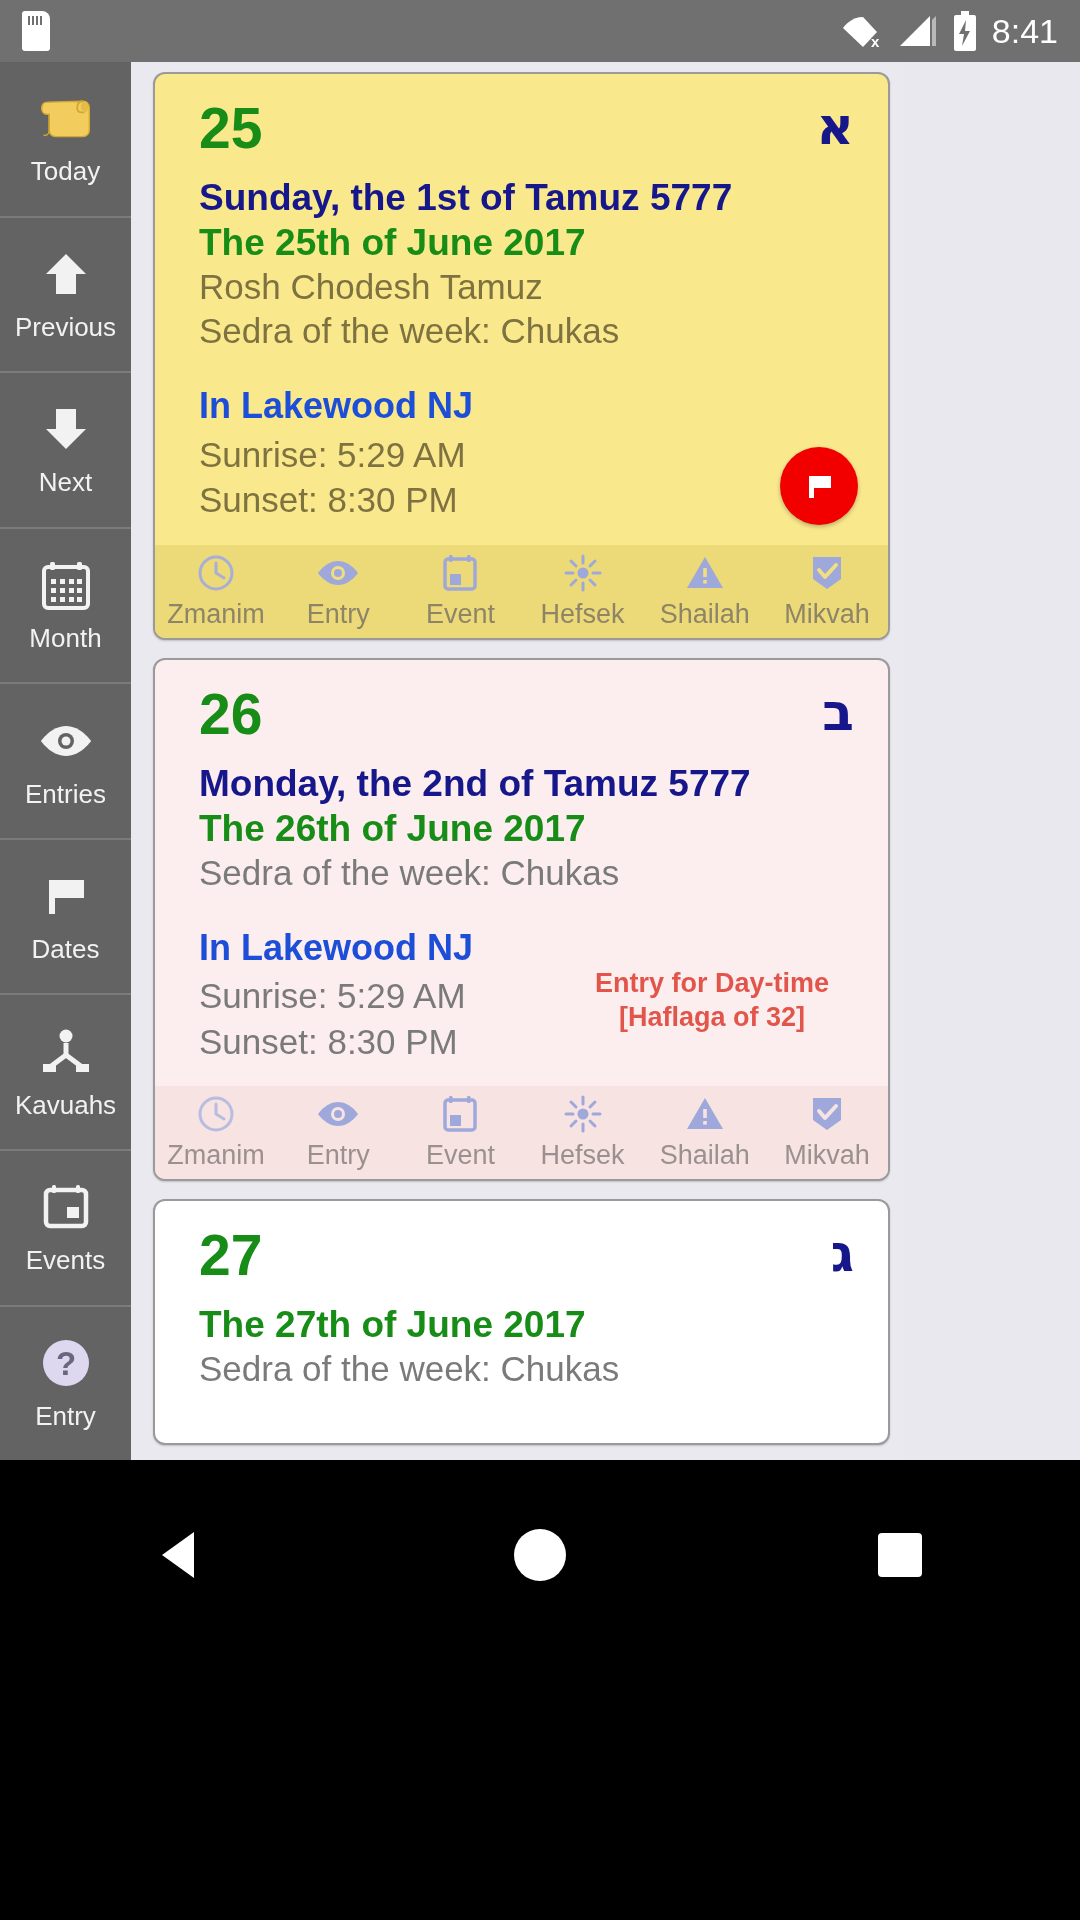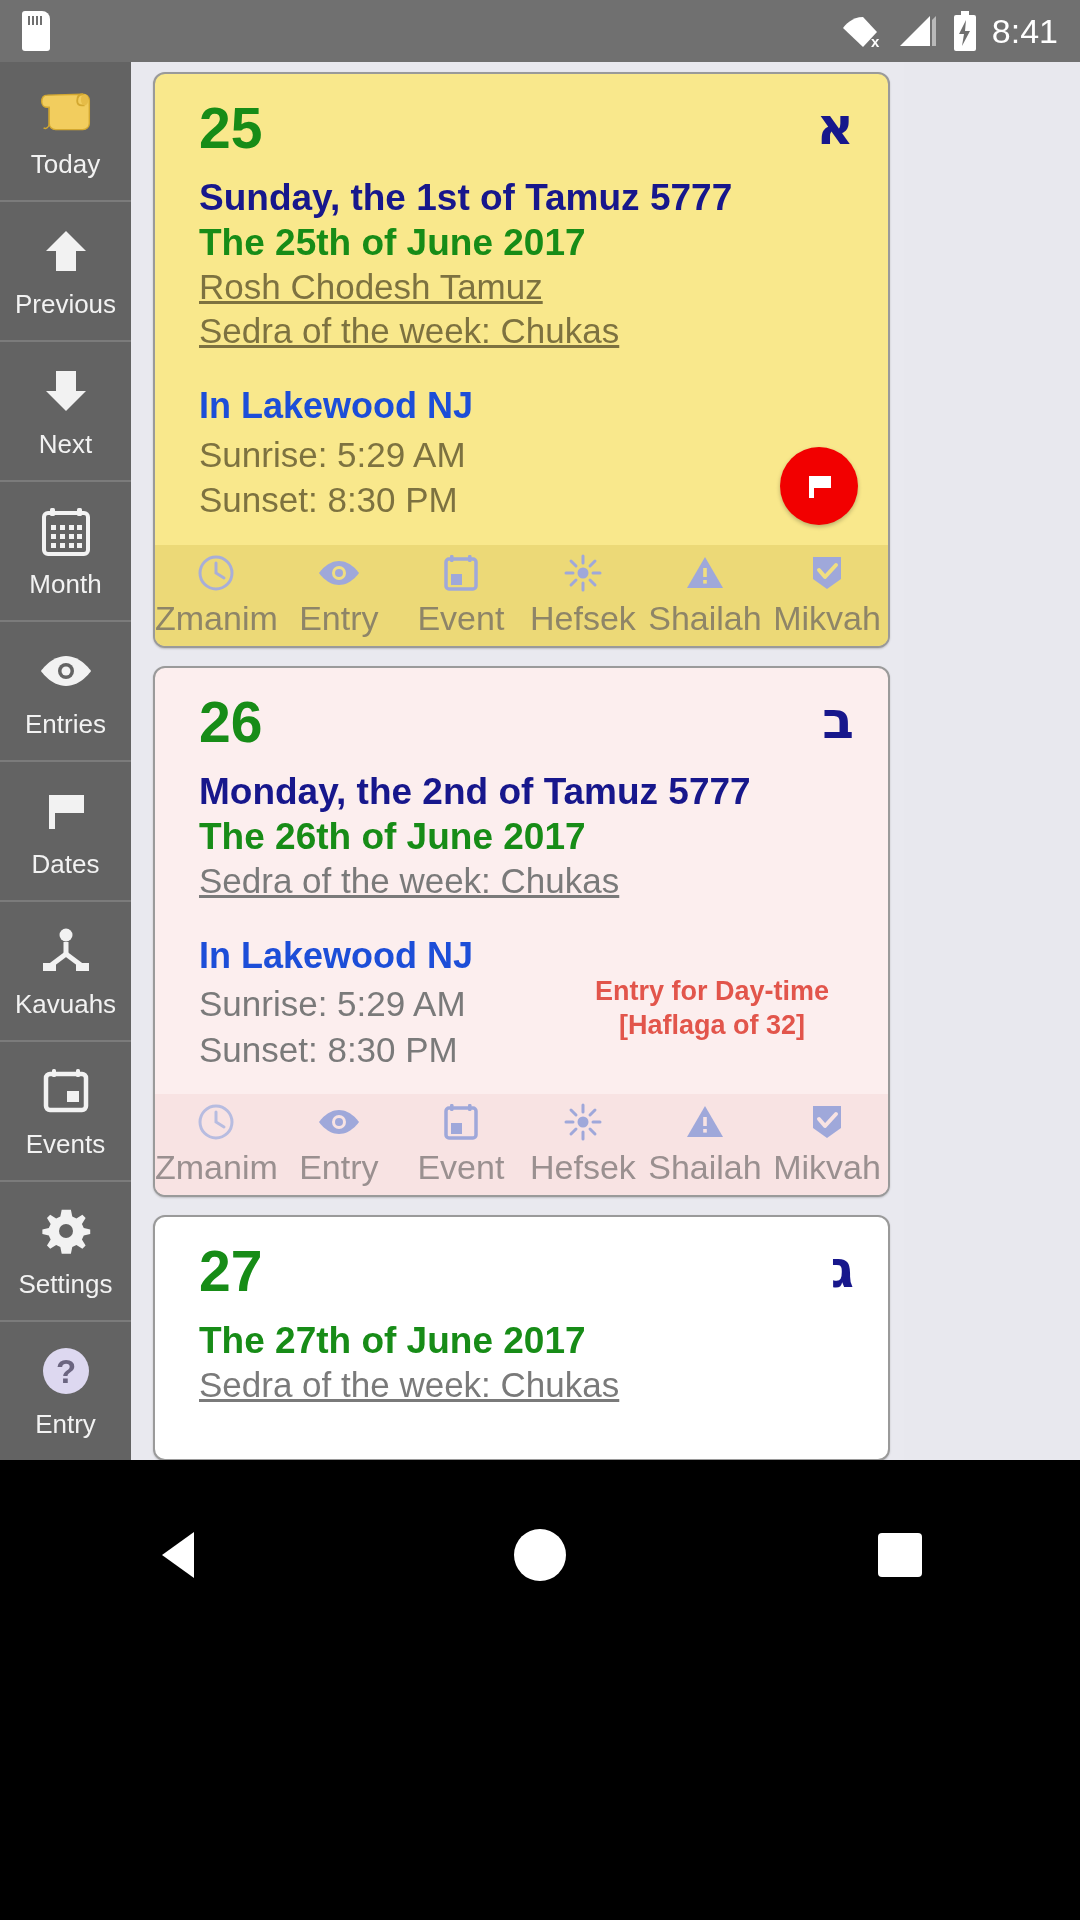--- a/index.html
+++ b/index.html
@@ -102,21 +102,21 @@
   }
   .line-heb {
     color: #17178c; font-size: 37px; font-weight: bold;
     line-height: 1.22;
   }
   .line-eng {
     color: #178c17; font-size: 37px; font-weight: bold;
     line-height: 1.22;
   }
   .line-note {
-    color: #7a7a7a; font-size: 35px; line-height: 1.25; text-decoration: underline;
+    color: #7a7a7a; font-size: 35px; line-height: 1.25;
   }
   .card.yellow .line-note { color: #7d7240; }
   .spacer { height: 30px; }
   .loc {
     color: #1d4ed8; font-size: 36px; font-weight: bold;
     line-height: 1.3; margin-bottom: 2px;
   }
   .zman {
     color: #7a7a7a; font-size: 35px; line-height: 1.3;
   }
@@ -143,21 +143,21 @@
   }
   .card.yellow .card-bar { background: #ecd977; }
   .card.pink   .card-bar { background: #f8e3e3; }
   .bar-item {
     flex: 1 1 0; display: flex; flex-direction: column;
     align-items: center; justify-content: center; gap: 4px;
   }
   .bar-ico { width: 44px; height: 44px; display:flex; align-items:center; justify-content:center; }
   .bar-ico svg { display: block; }
   .bar-label {
-    font-size: 34px; color: #8f8f8f; text-align: center;
+    font-size: 27px; color: #8f8f8f; text-align: center;
   }
   .card.yellow .bar-label { color: #8e8568; }
   .card.pink .bar-label { color: #9a9090; }
 
   
   .navbar {
     position: absolute; left: 0; top: 1460px;
     width: 1080px; height: 460px;
     background: #000;
     display: flex; align-items: flex-start; justify-content: space-around;
@@ -295,29 +295,20 @@
         <svg width="50" height="50" viewBox="0 0 50 50">
           <rect x="11" y="3" width="4" height="8" rx="1.5" fill="#f2f2f2"></rect>
           <rect x="35" y="3" width="4" height="8" rx="1.5" fill="#f2f2f2"></rect>
           <rect x="5" y="8" width="40" height="36" rx="4" fill="none" stroke="#f2f2f2" stroke-width="4.5"></rect>
           <rect x="26" y="25" width="12" height="11" fill="#f2f2f2"></rect>
         </svg>
       </div>
       <div class="side-label">Events</div>
     </div>
 
-    <div class="side-item">
-      <div class="side-ico">
-        <svg width="50" height="50" viewBox="0 0 50 50">
-          <path d="M25 2 L30 2 L31.5 9.5 L36 11.5 L42.5 7.5 L46 11 L42 17.5 L44 22 L51 23.5 L51 28.5 L44 30 L42 34.5 L46 41 L42.5 44.5 L36 40.5 L31.5 42.5 L30 50 L25 50 L20 50 L18.5 42.5 L14 40.5 L7.5 44.5 L4 41 L8 34.5 L6 30 L-1 28.5 L-1 23.5 L6 22 L8 17.5 L4 11 L7.5 7.5 L14 11.5 L18.5 9.5 L20 2 Z" fill="#f2f2f2" transform="scale(0.92) translate(2.5,2)"></path>
-          <circle cx="25" cy="25" r="7" fill="#636363"></circle>
-        </svg>
-      </div>
-      <div class="side-label">Settings</div>
-    </div>
 
     <div class="side-item">
       <div class="side-ico">
         <svg width="52" height="52" viewBox="0 0 52 52">
           <circle cx="26" cy="26" r="23" fill="#ddd8f0"></circle>
           <text x="26" y="38" text-anchor="middle" font-size="33" font-weight="bold" fill="#6b6580" font-family="Liberation Sans, sans-serif">?</text>
         </svg>
       </div>
       <div class="side-label">Entry</div>
     </div>

